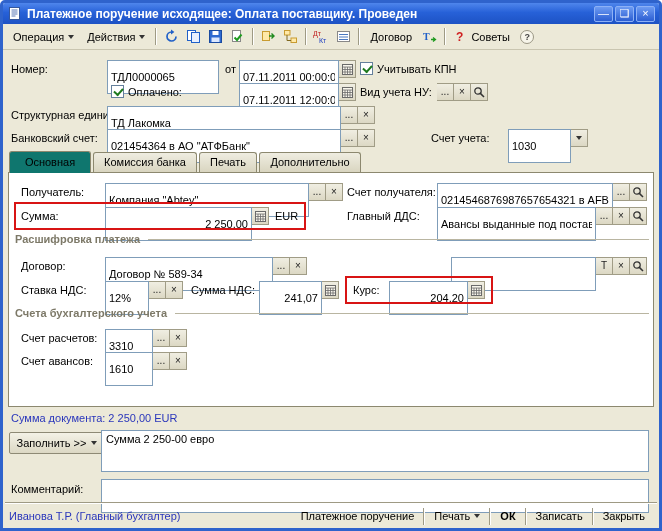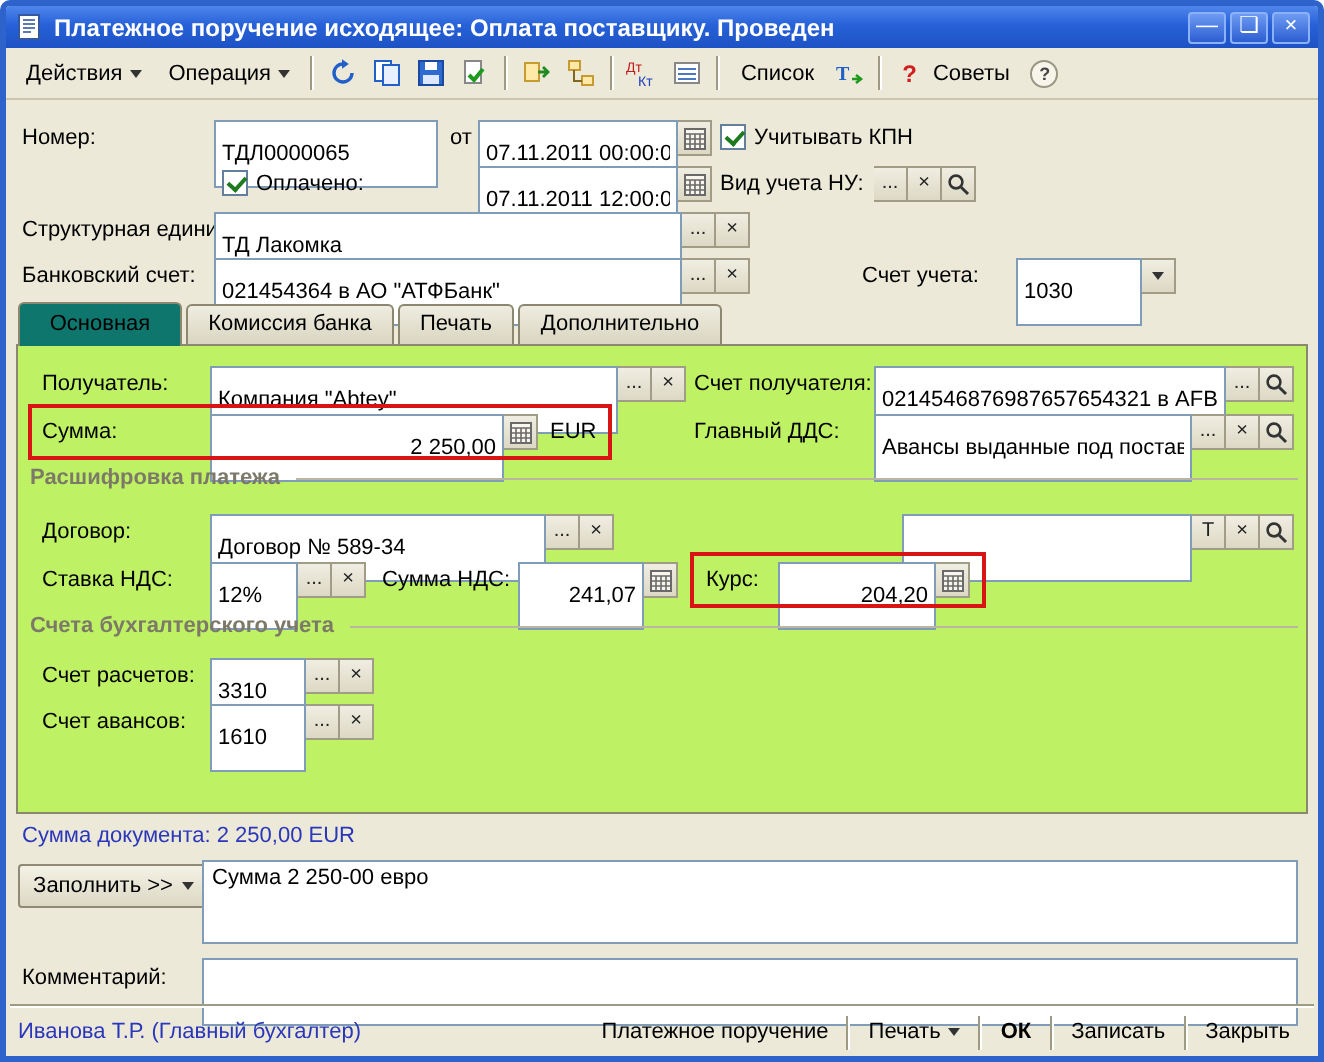--- a/index.html
+++ b/index.html
@@ -48,21 +48,21 @@
   .cb.checked::after { content:""; position:absolute; left:2px; top:2px; width:7px; height:4px;
                        border-left:2px solid #1e7a1e; border-bottom:2px solid #1e7a1e;
                        transform:rotate(-48deg); }
 
   
   .tab { position:absolute; top:149px; height:20px; border:1px solid #8c886f; border-bottom:none;
          border-radius:3px 3px 0 0; background:linear-gradient(#efede1,#d9d5c0);
          text-align:center; padding-top:3px; cursor:pointer; z-index:1; }
   .tab.active { top:148px; height:22px; background:#0f766e; z-index:4; padding-top:4px; }
   .panel { position:absolute; left:5px; top:169px; width:646px; height:235px;
-           border:1px solid #8c886f; background:#bef264; z-index:2; }
+           border:1px solid #8c886f; background:#ffffff; z-index:2; }
   .section { position:absolute; display:flex; align-items:center; font-weight:bold; color:#7d7968;justify-content:center; }
   .section .line { flex:1; margin-left:8px; border-top:1px solid #b9b5a1; height:0; }
   .redbox { position:absolute; border:2px solid #d81414; background:transparent; z-index:6;
             pointer-events:none; }
 
   
   .fillbtn { position:absolute; left:6px; top:429px; width:96px; height:22px;
              border:1px solid #8e8a75; border-radius:2px; background:linear-gradient(#f4f2e6,#dcd8c4);
              display:flex; align-items:center; justify-content:center; gap:5px; cursor:pointer; }
   textarea.purpose { position:absolute; left:98px; top:427px; width:548px; height:42px;
@@ -87,25 +87,25 @@
         <path d="M4.5 4h6M4.5 6h6M4.5 8h6M4.5 10h4" stroke="#5b79b5" stroke-width="1"></path>
       </svg>
     <span class="ttl">Платежное поручение исходящее: Оплата поставщику. Проведен</span>
     <span class="wbtn">—</span>
     <span class="wbtn">❏</span>
     <span class="wbtn">×</span>
   </div>
 
   <div class="toolbar">
     <div class="tbtn text">
+      <span>Операция</span>
+      <span class="dd"></span>
+    </div>
+    <div class="tbtn text">
       <span>Действия</span>
-      <span class="dd"></span>
-    </div>
-    <div class="tbtn text">
-      <span>Операция</span>
       <span class="dd"></span>
     </div>
     <div class="tsep"></div>
     <div class="tbtn">
       <svg width="15" height="15" viewBox="0 0 15 15">
           <path d="M12 7.5A4.5 4.5 0 1 1 7.5 3" fill="none" stroke="#2060c8" stroke-width="1.7"></path>
           <path d="M7 0.6l3.4 2.4L7 5.4z" fill="#2060c8"></path>
         </svg>
     </div>
     <div class="tbtn">
@@ -149,21 +149,21 @@
         </svg>
     </div>
     <div class="tbtn">
       <svg width="15" height="15" viewBox="0 0 15 15">
           <rect x="1.5" y="2.5" width="12" height="10" fill="#fff" stroke="#888"></rect>
           <path d="M3 5.5h9M3 8h9M3 10.5h9" stroke="#4a78c0"></path>
         </svg>
     </div>
     <div class="tsep"></div>
     <div class="tbtn text">
-      <span>Список</span>
+      <span>Договор</span>
     </div>
     <div class="tbtn">
       <svg width="16" height="15" viewBox="0 0 16 15">
           <text x="1" y="11" font-size="10" font-weight="bold" fill="#2060c8" font-family="serif">Т</text>
           <path d="M9 10.5h4M11 8.5l2.5 2-2.5 2" stroke="#1f9a1f" stroke-width="1.3" fill="none"></path>
         </svg>
     </div>
     <div class="tsep"></div>
     <div class="tbtn text">
       <span class="qred">?</span>

